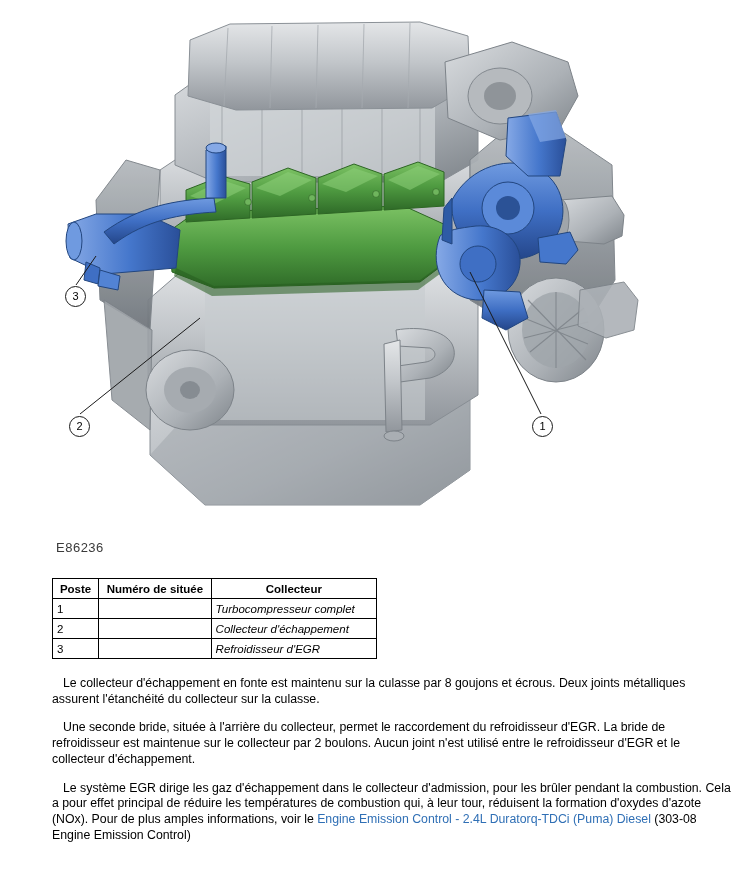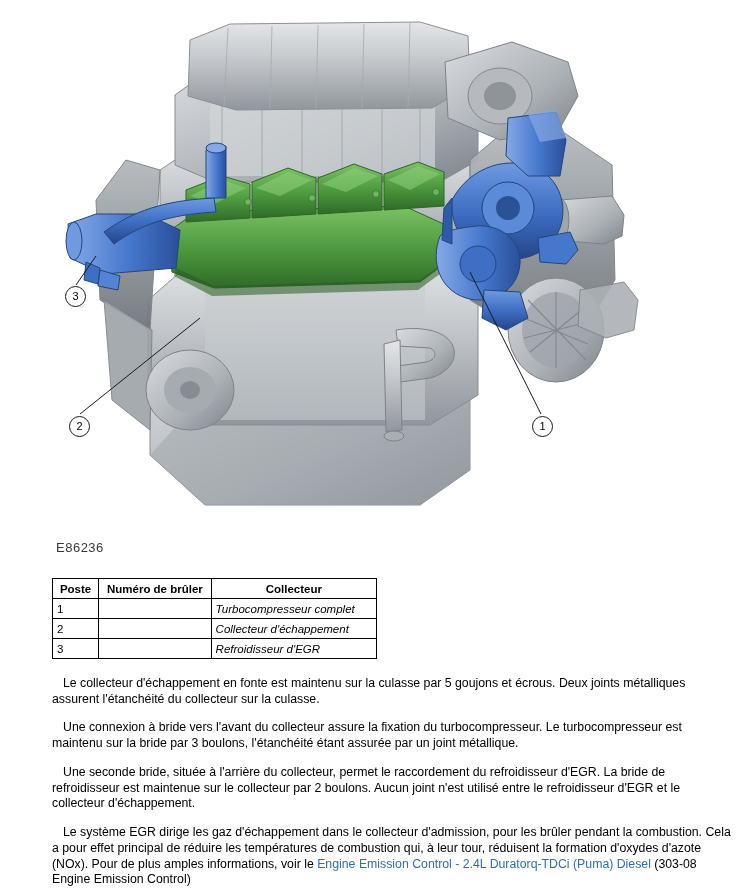--- a/index.html
+++ b/index.html
@@ -306,21 +306,21 @@
     <div class="callout" id="callout-3">3</div>
 
     <div class="fig-code">E86236</div>
   </div>
 
   <div class="parts-table-wrap">
     <table class="parts">
       <thead>
         <tr>
           <th class="col-poste">Poste</th>
-          <th class="col-num">Numéro de brûler</th>
+          <th class="col-num">Numéro de située</th>
           <th class="col-desc">Collecteur</th>
         </tr>
       </thead>
       <tbody>
         <tr>
           <td class="poste">1</td>
           <td class="num"></td>
           <td class="desc">Turbocompresseur complet</td>
         </tr>
         <tr>
@@ -331,19 +331,18 @@
         <tr>
           <td class="poste">3</td>
           <td class="num"></td>
           <td class="desc">Refroidisseur d'EGR</td>
         </tr>
       </tbody>
     </table>
   </div>
 
   <div class="body-text">
-    <p><span class="lead-space"></span><span class="para-inner">Le collecteur d'échappement en fonte est maintenu sur la culasse par 5 goujons et écrous. Deux joints métalliques assurent l'étanchéité du collecteur sur la culasse.</span></p>
-    <p><span class="lead-space"></span><span class="para-inner">Une connexion à bride vers l'avant du collecteur assure la fixation du turbocompresseur. Le turbocompresseur est maintenu sur la bride par 3 boulons, l'étanchéité étant assurée par un joint métallique.</span></p>
+    <p><span class="lead-space"></span><span class="para-inner">Le collecteur d'échappement en fonte est maintenu sur la culasse par 8 goujons et écrous. Deux joints métalliques assurent l'étanchéité du collecteur sur la culasse.</span></p>
     <p><span class="lead-space"></span><span class="para-inner">Une seconde bride, située à l'arrière du collecteur, permet le raccordement du refroidisseur d'EGR. La bride de refroidisseur est maintenue sur le collecteur par 2 boulons. Aucun joint n'est utilisé entre le refroidisseur d'EGR et le collecteur d'échappement.</span></p>
     <p><span class="lead-space"></span><span class="para-inner">Le système EGR dirige les gaz d'échappement dans le collecteur d'admission, pour les brûler pendant la combustion. Cela a pour effet principal de réduire les températures de combustion qui, à leur tour, réduisent la formation d'oxydes d'azote (NOx). Pour de plus amples informations, voir le </span><a class="xref" href="#">Engine Emission Control - 2.4L Duratorq-TDCi (Puma) Diesel</a><span class="para-inner"> (303-08 Engine Emission Control)</span></p>
   </div>
 
 </div>
 
 </body></html>

